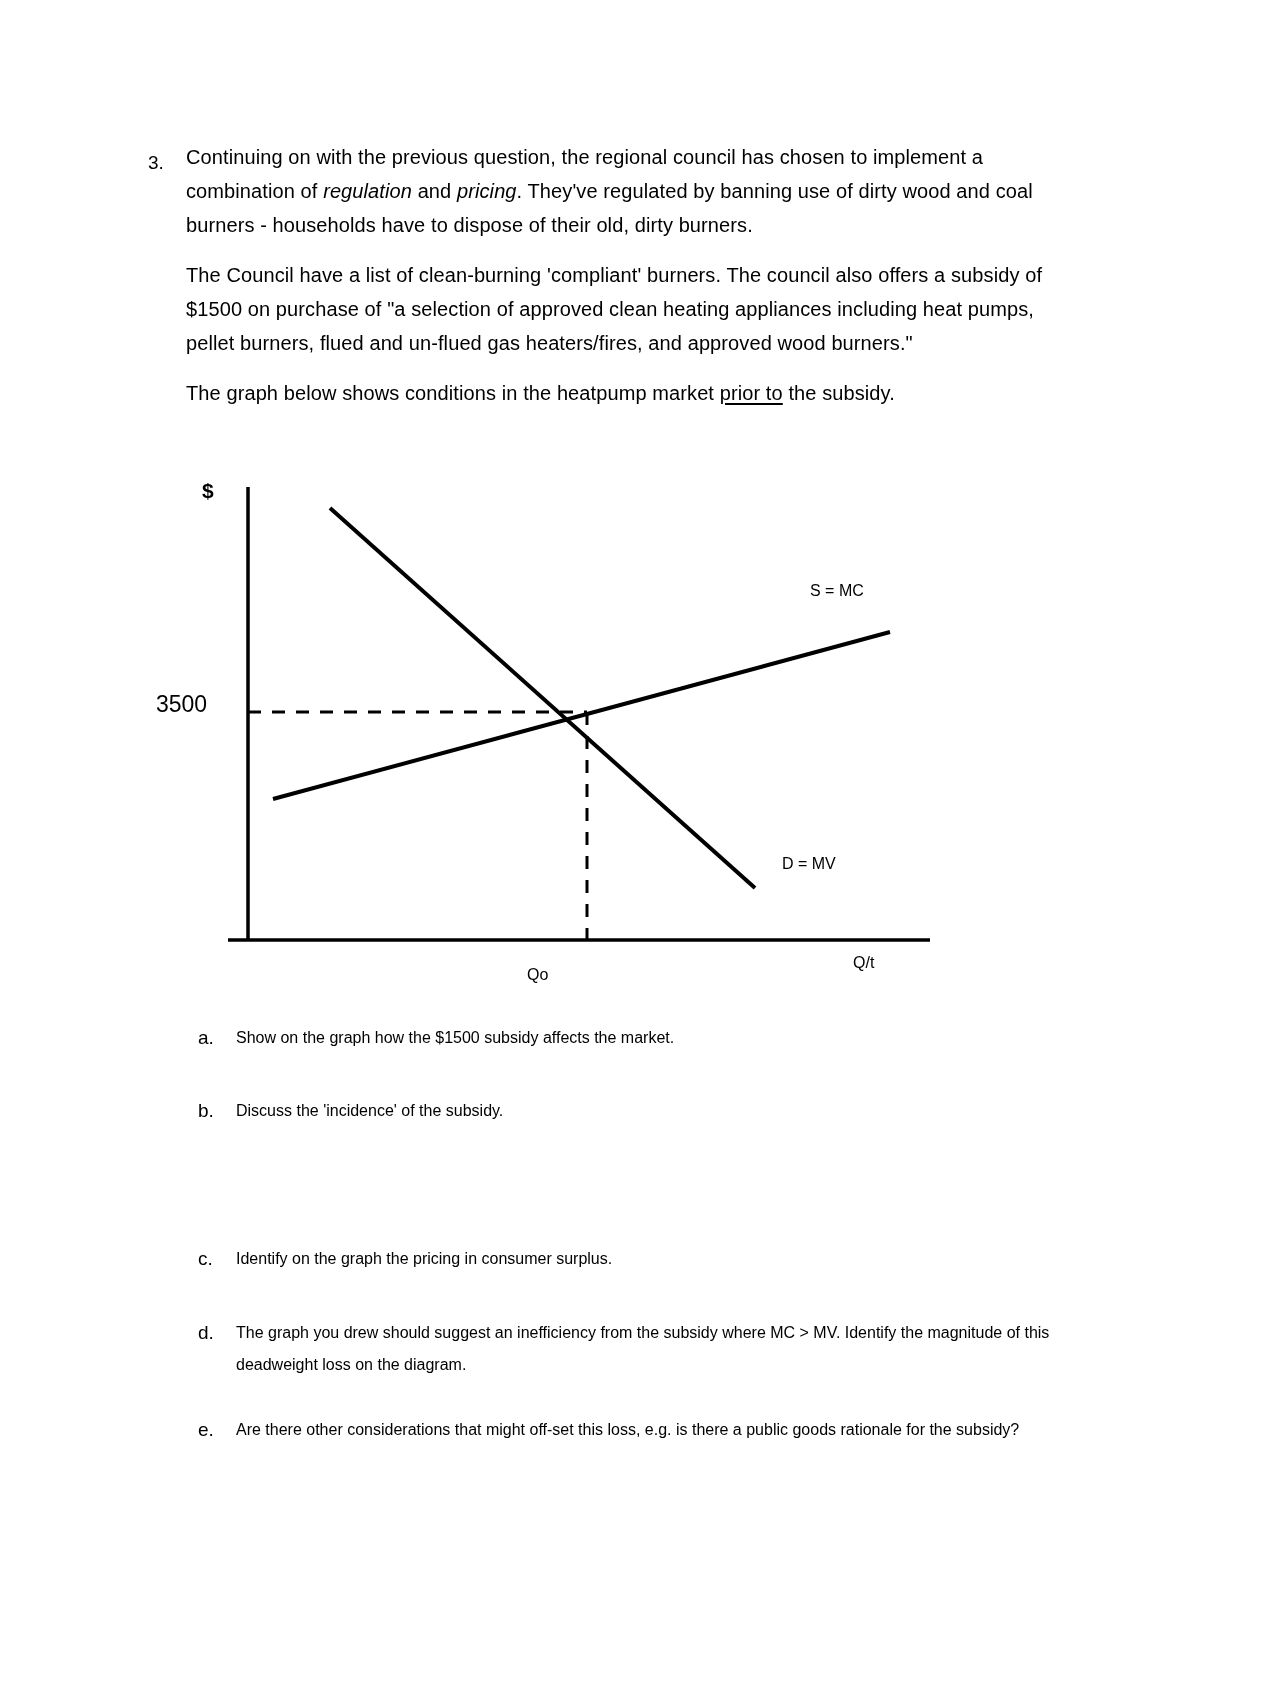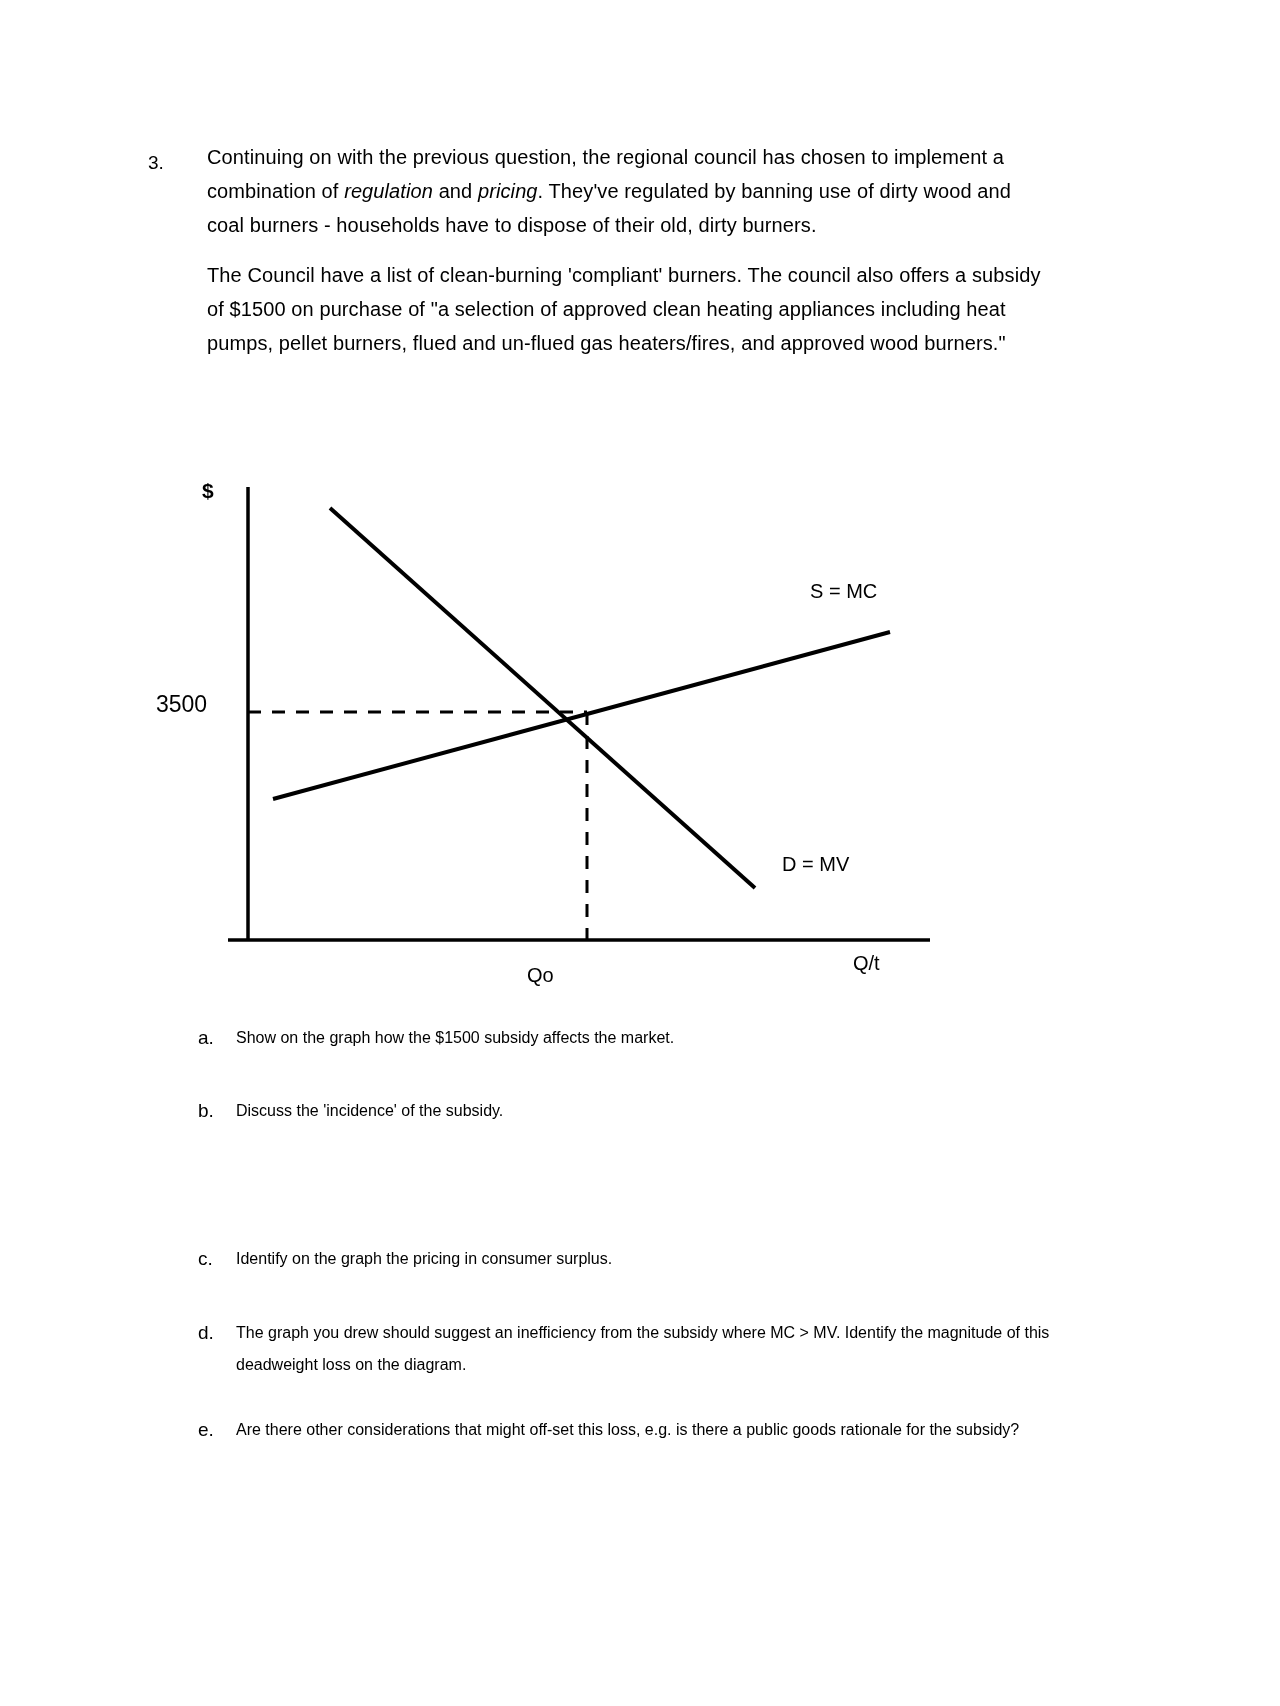--- a/index.html
+++ b/index.html
@@ -34,21 +34,21 @@
   .q-number {
     position: absolute;
     left: 0;
     top: 6px;
     width: 34px;
     font-size: 19px;
     line-height: 34px;
     text-align: left;
   }
   .q-body {
-    margin-left: 59px;
+    margin-left: 38px;
   }
   .para {
     font-size: 20px;
     line-height: 34px;
     letter-spacing: 0.1px;
     margin: 0 0 16px 0;
     text-align: left;
   }
   .para.tight { margin-bottom: 14px; }
   .para em { font-style: italic; }
@@ -61,21 +61,21 @@
     top: 465px;
     width: 830px;
     height: 530px;
   }
   .graph-svg {
     position: absolute;
     left: 0; top: 0;
   }
   .graph-label {
     position: absolute;
-    font-size: 20px;
+    font-size: 16px;
     line-height: 22px;
     white-space: nowrap;
   }
   .lbl-dollar {
     left: 52px;
     top: 15px;
     font-size: 21px;
     font-weight: 600;
   }
   .lbl-3500 {
@@ -129,20 +129,21 @@
 </head>
 <body>
 
 <div class="page">
 
   <div class="q-block">
     <div class="q-number">3.</div>
     <div class="q-body">
       <p class="para"><span>Continuing on with the previous question, the regional council has chosen to implement a combination of </span><em>regulation</em><span> and </span><em>pricing</em><span>.  They've regulated by banning use of dirty wood and coal burners -  households have to dispose of their old, dirty burners.</span></p>
       <p class="para"><span>The Council have a list of clean-burning 'compliant' burners.  The council also offers a subsidy of $1500 on purchase of "a selection of approved clean heating appliances including heat pumps, pellet burners, flued and un-flued gas heaters/fires, and approved wood burners."</span></p>
+      <p class="para tight"><span>The graph below shows conditions in the heatpump market </span><u>prior to</u><span> the subsidy.</span></p>
     </div>
   </div>
 
   <div class="graph-wrap">
 
     <svg class="graph-svg" width="830" height="530" viewBox="0 0 830 530">
 
       <line x1="98" y1="22" x2="98" y2="475" stroke="#000" stroke-width="3.5"></line>
 
       <line x1="78" y1="475" x2="780" y2="475" stroke="#000" stroke-width="3.5"></line>

